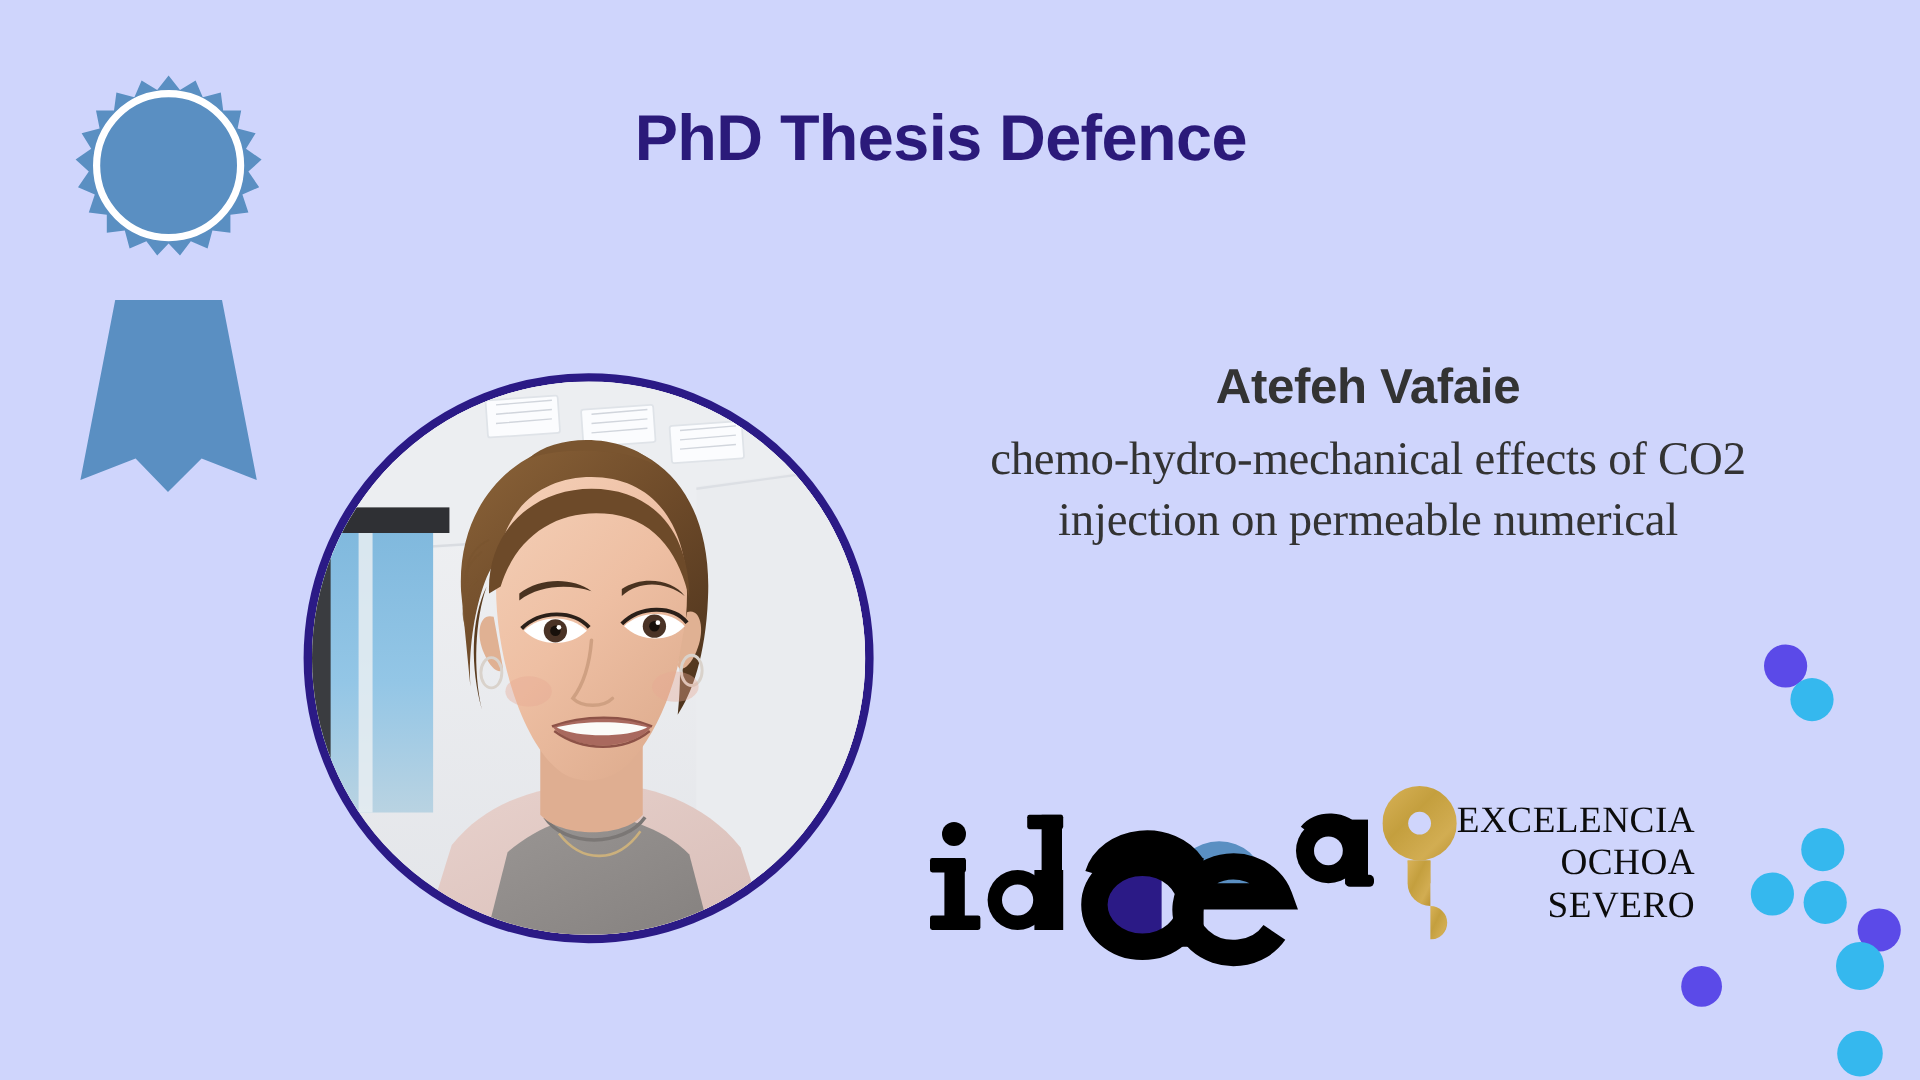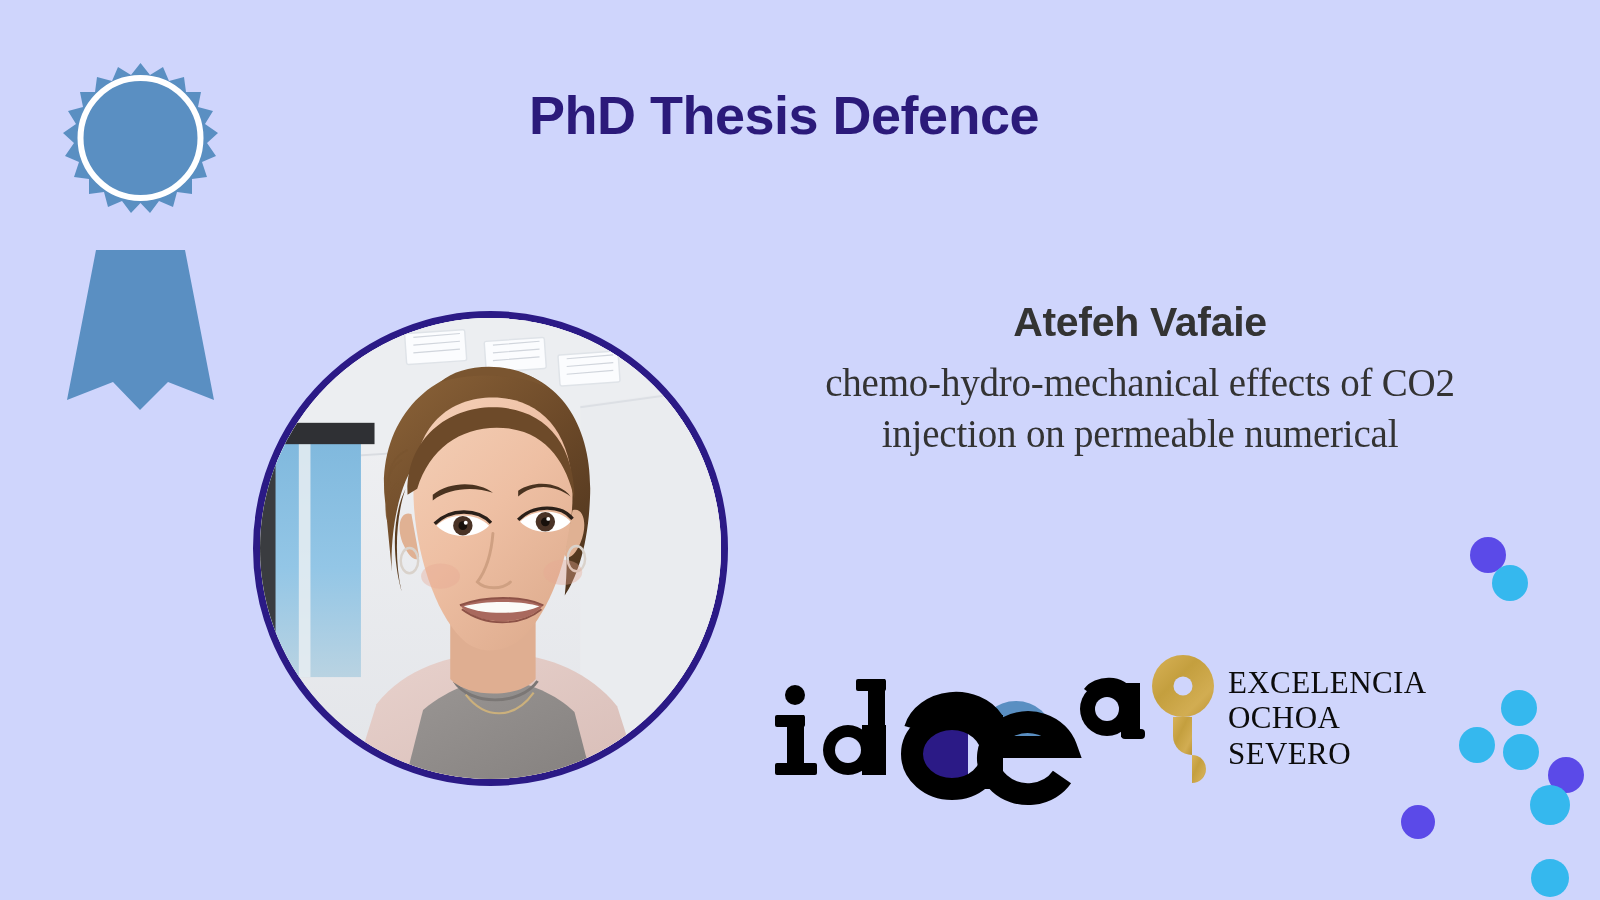--- a/index.html
+++ b/index.html
@@ -82,21 +82,21 @@
   }
   .idaea-logo svg { display:block; width:100%; height:100%; }
 
   
   .severo-logo {
     position:absolute;
     left:1152px; top:648px;
     width:268px; height:140px;
     display:flex;
     align-items:center;
-    gap:14px;
+    text-align:right;
   }
   .severo-mark { width:62px; height:130px; flex:0 0 auto; }
   .severo-mark svg { display:block; width:100%; height:100%; }
   .severo-text {
     font-family:"Liberation Serif", serif;
     font-size:31px;
     line-height:1.13;
     color:#0c0c0c;
     letter-spacing:0.4px;
     white-space:nowrap;

